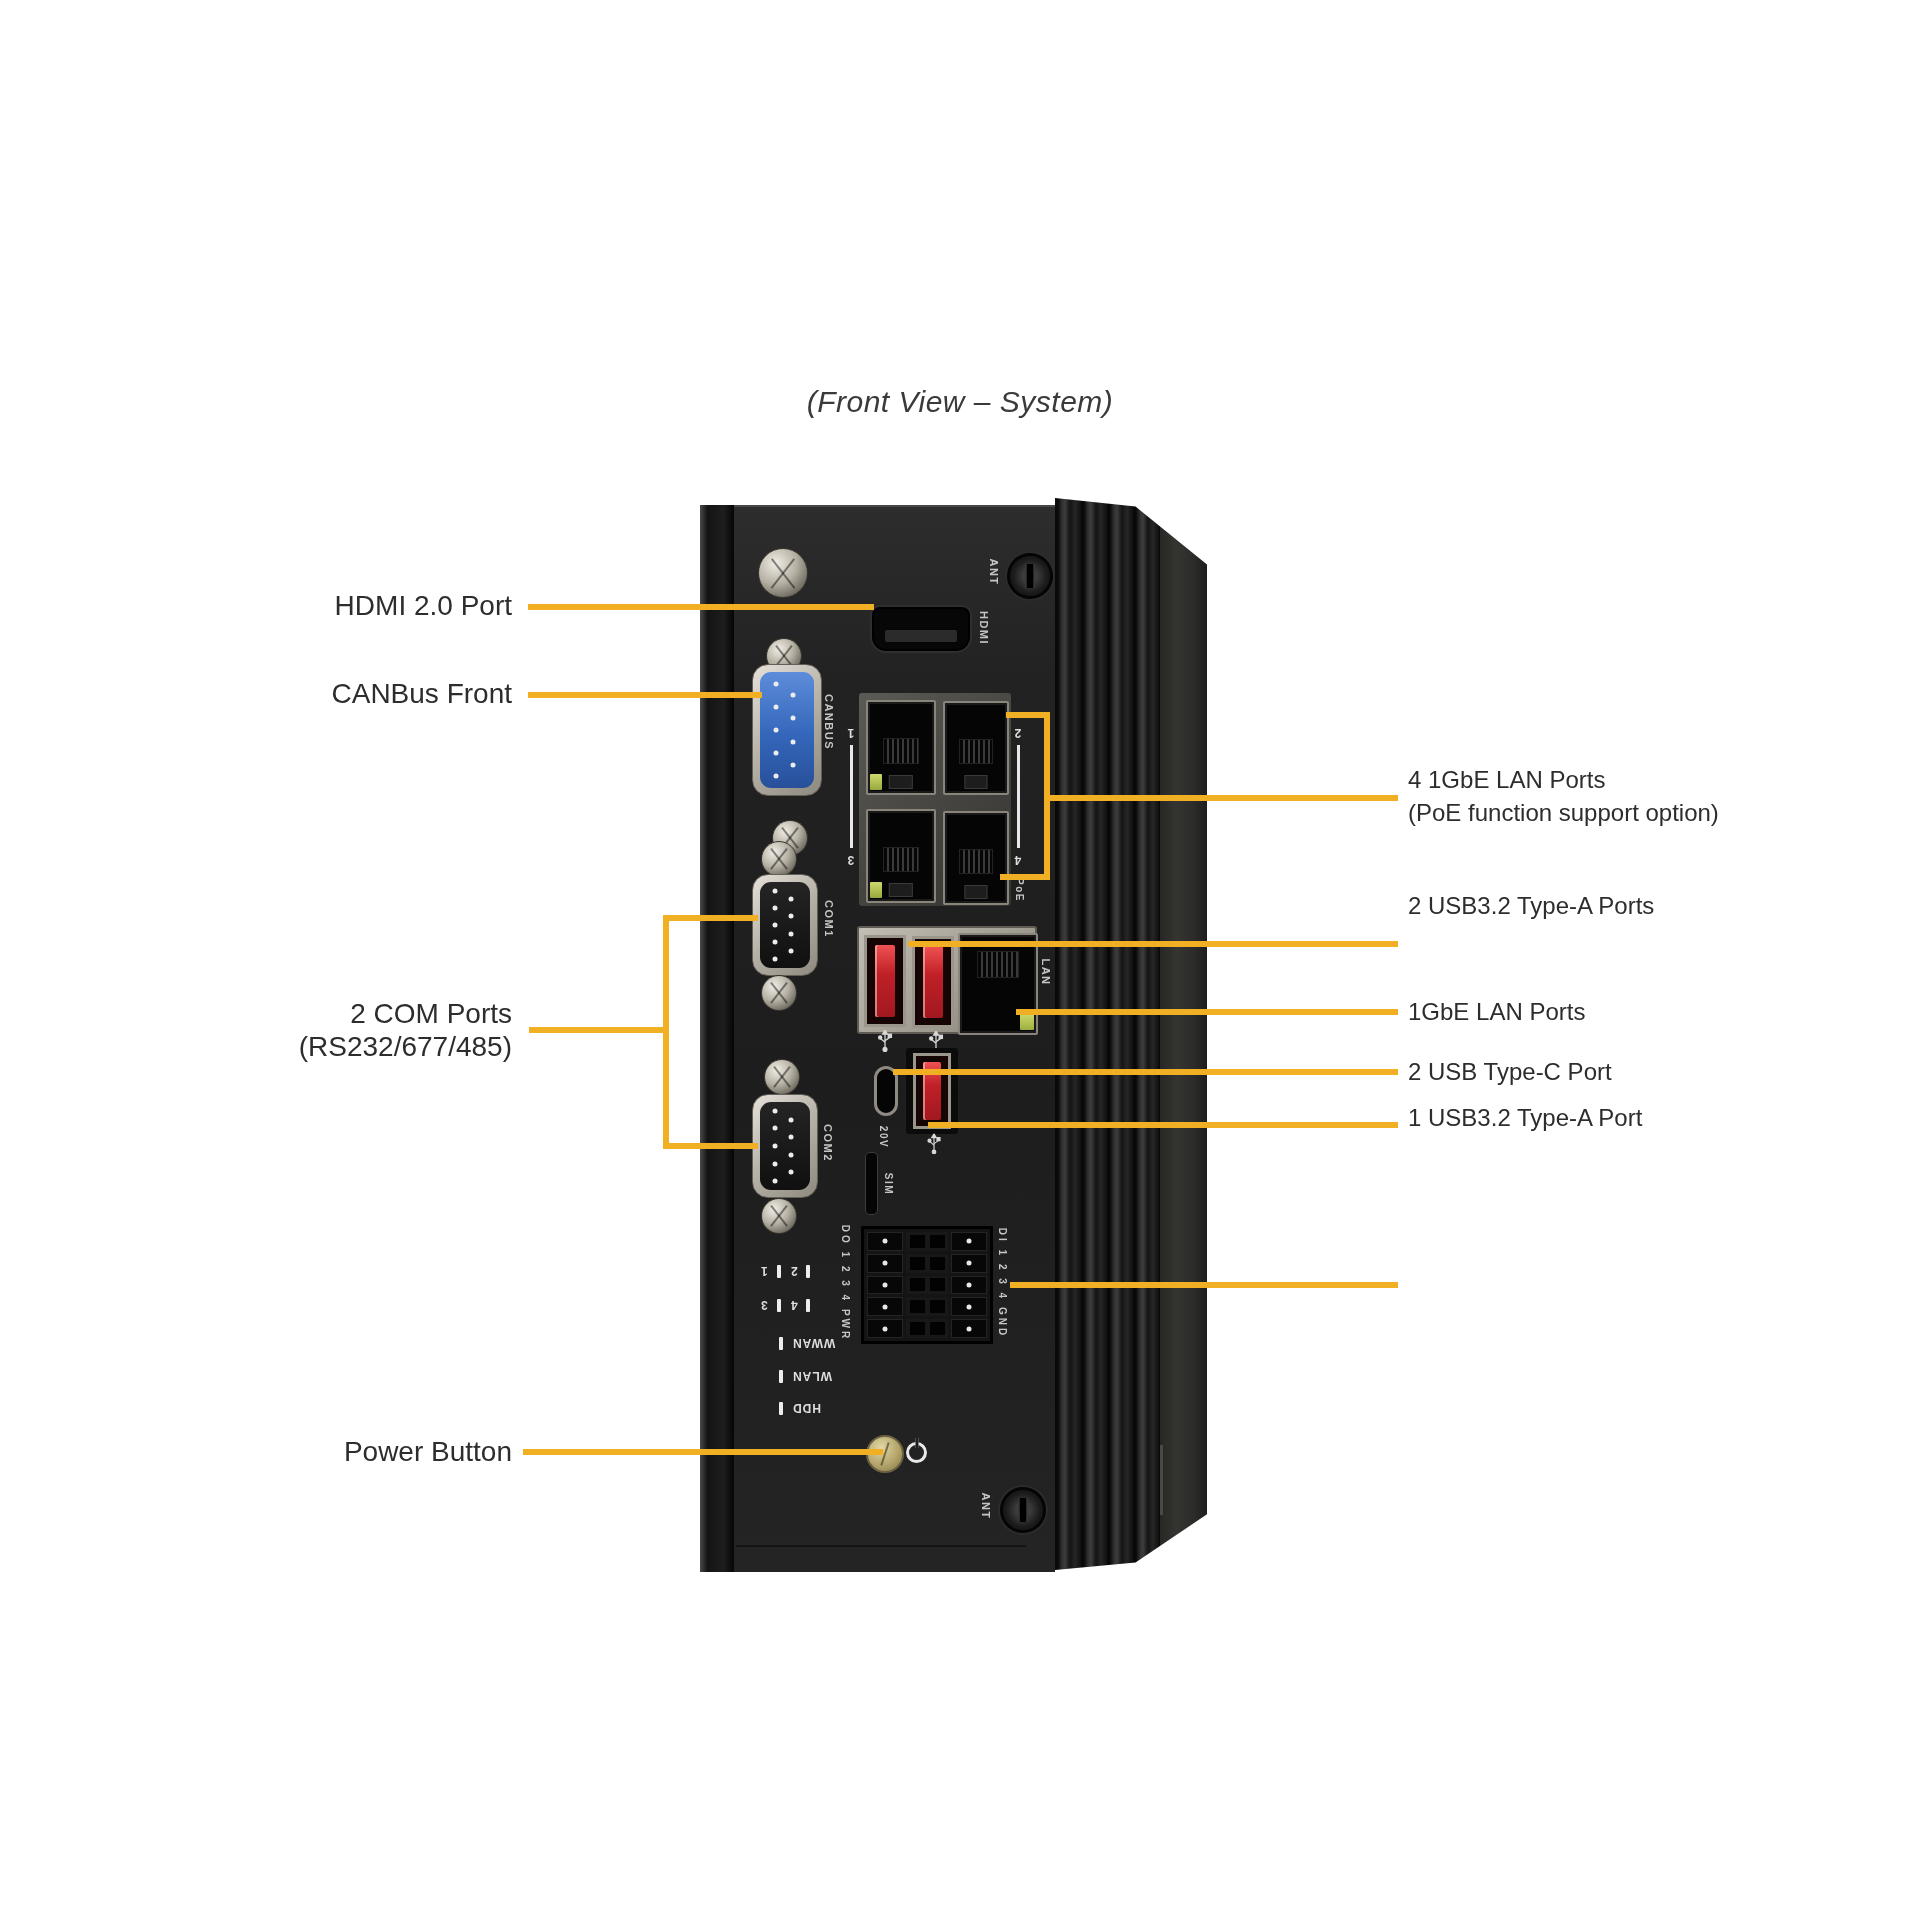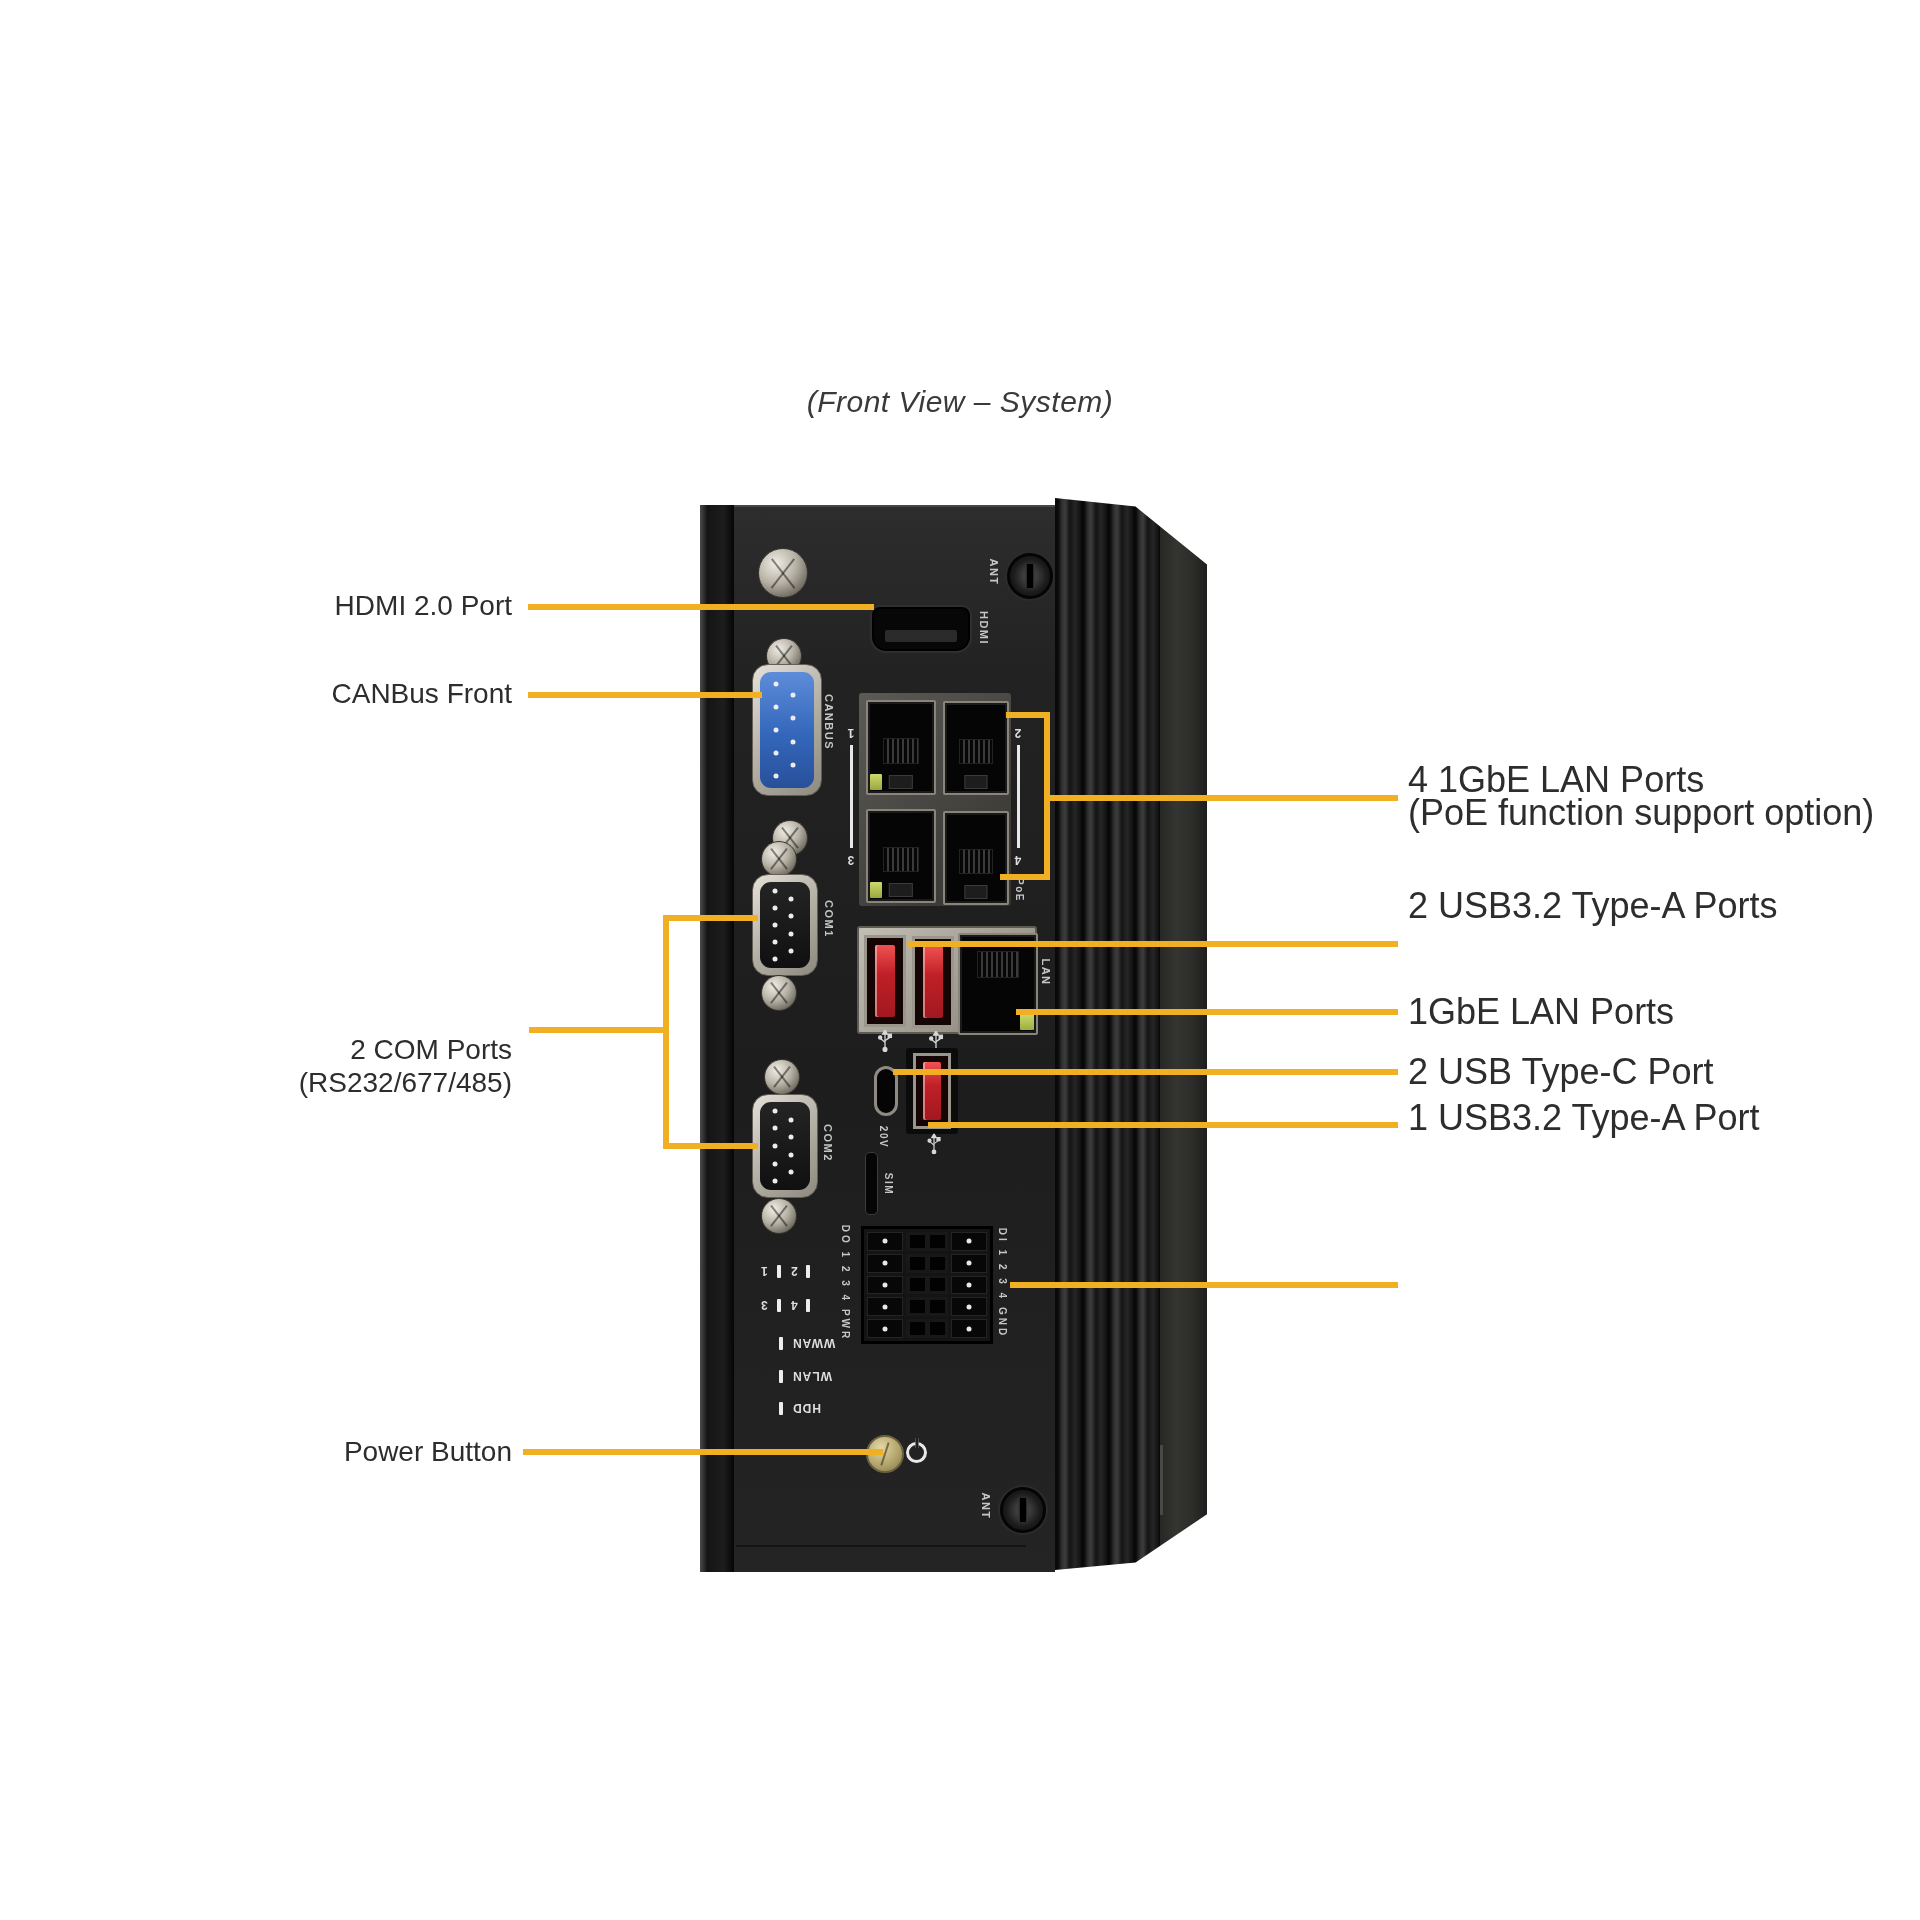--- a/index.html
+++ b/index.html
@@ -3,21 +3,21 @@
 <meta charset="utf-8">
 <style>
   html,body{margin:0;padding:0;background:#fff;}
   .stage{position:relative;width:1920px;height:1656px;background:#ffffff;overflow:hidden;
          font-family:"Liberation Sans",sans-serif;}
   
   .title{position:absolute;top:385px;left:50%;transform:translateX(-50%);
          font-size:30px;font-style:italic;color:#3a3a3a;letter-spacing:.5px;white-space:nowrap;}
   .label-left{position:absolute;right:1408px;text-align:right;font-size:28px;color:#2d2d2d;
               line-height:33px;white-space:nowrap;}
-  .label-right{position:absolute;left:1408px;text-align:left;font-size:36px;color:#2d2d2d;
+  .label-right{position:absolute;left:1408px;text-align:left;font-size:24px;color:#2d2d2d;
                line-height:33px;white-space:nowrap;}
   
   .edge-strip{position:absolute;left:700px;top:505px;width:34px;height:1067px;
               background:linear-gradient(90deg,#4a4a4a 0,#141414 22%,#1d1d1d 70%,#050505 100%);}
   .panel{position:absolute;left:734px;top:505px;width:321px;height:1067px;
          background:linear-gradient(180deg,#2d2d2d 0%,#222 16%,#1d1d1d 55%,#242424 100%);
          border-top:2px solid #474747;box-sizing:border-box;}
   .panel-seam{position:absolute;left:736px;top:1545px;width:290px;height:2px;background:#0a0a0a;opacity:.6;}
   .side{position:absolute;left:1055px;top:498px;width:152px;height:1072px;
         clip-path:polygon(0 0,53% .8%,100% 6.2%,100% 94.8%,53% 99.3%,0 100%);}
@@ -351,21 +351,21 @@
   <div class="cl" style="left:1000px;top:874px;width:50px;height:6px;"></div>
   <div class="cl" style="left:1044px;top:795px;width:354px;height:6px;"></div>
   <div class="cl" style="left:908px;top:941px;width:490px;height:6px;"></div>
   <div class="cl" style="left:1016px;top:1009px;width:382px;height:6px;"></div>
   <div class="cl" style="left:893px;top:1069px;width:505px;height:6px;"></div>
   <div class="cl" style="left:928px;top:1122px;width:470px;height:6px;"></div>
   <div class="cl" style="left:1010px;top:1282px;width:388px;height:6px;"></div>
 
   <div class="label-left" style="top:589px;">HDMI 2.0 Port</div>
   <div class="label-left" style="top:677px;">CANBus Front</div>
-  <div class="label-left" style="top:997px;margin-top:36px;">
+  <div class="label-left" style="top:997px;">
     <div>2 COM Ports</div>
     <div>(RS232/677/485)</div>
   </div>
   <div class="label-left" style="top:1435px;">Power Button</div>
 
   <div class="label-right" style="top:763px;">
     <div>4 1GbE LAN Ports</div>
     <div>(PoE function support option)</div>
   </div>
   <div class="label-right" style="top:889px;">2 USB3.2 Type-A Ports</div>

